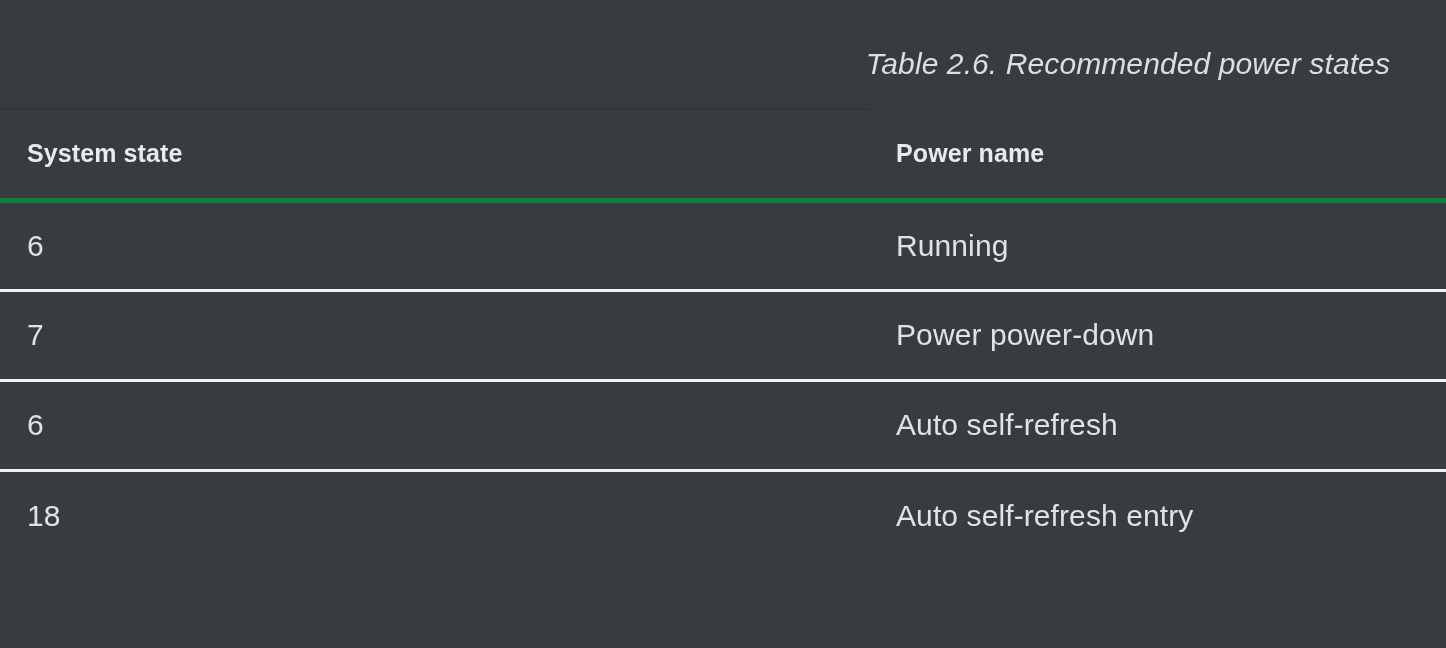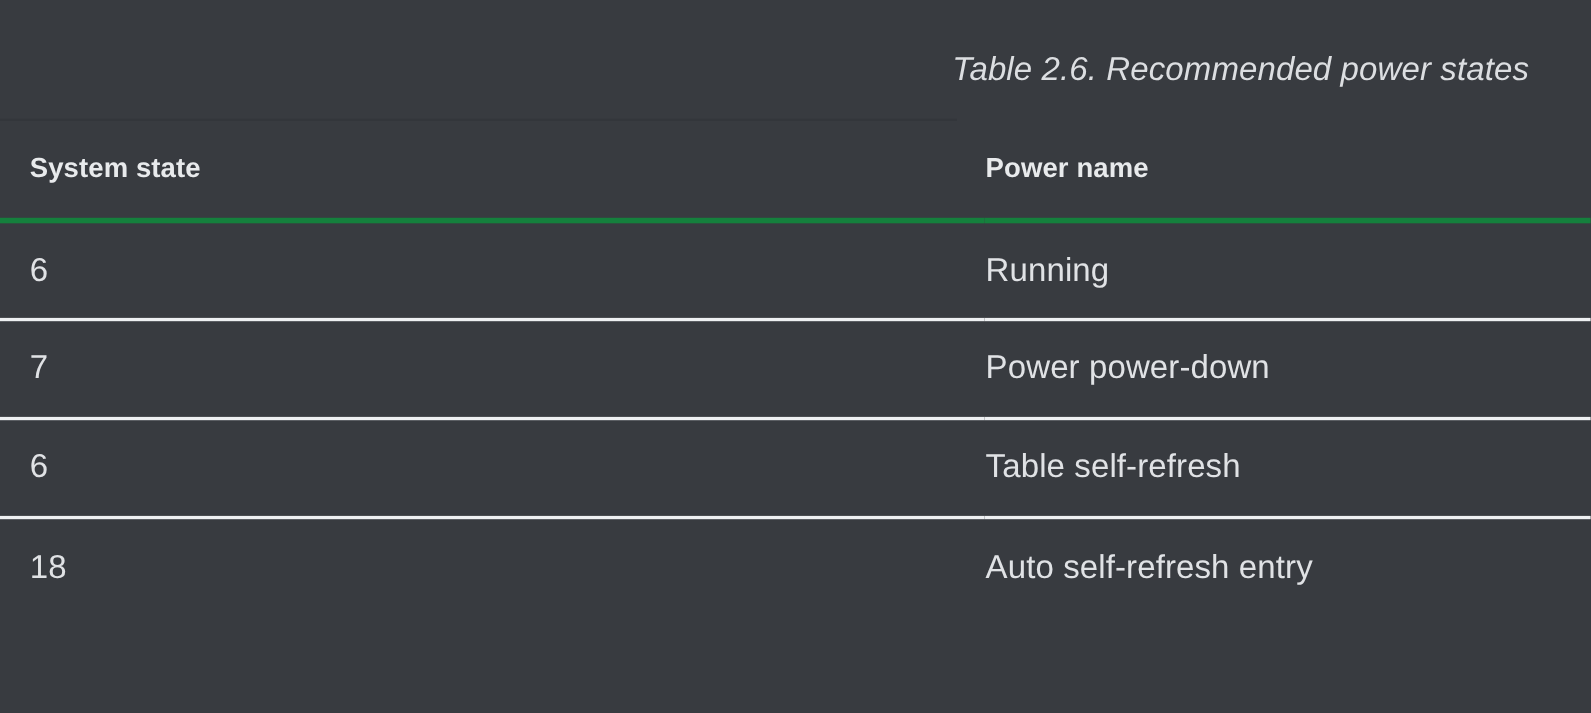--- a/index.html
+++ b/index.html
@@ -121,21 +121,21 @@
       <tr>
         <td class="cell-state">6</td>
         <td class="cell-power">Running</td>
       </tr>
       <tr>
         <td class="cell-state">7</td>
         <td class="cell-power">Power power-down</td>
       </tr>
       <tr>
         <td class="cell-state">6</td>
-        <td class="cell-power">Table self-refresh</td>
+        <td class="cell-power">Auto self-refresh</td>
       </tr>
       <tr>
         <td class="cell-state">18</td>
         <td class="cell-power">Auto self-refresh entry</td>
       </tr>
     </tbody>
   </table>
 
 </div>
 

